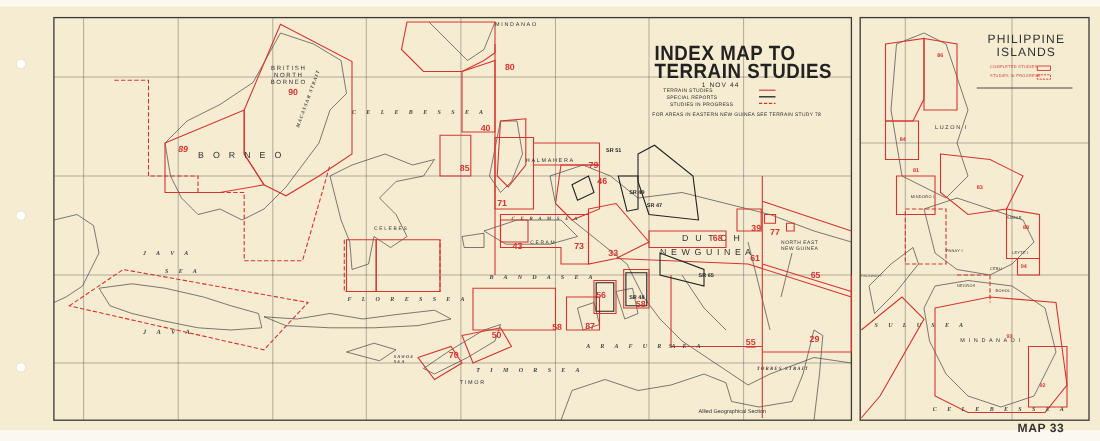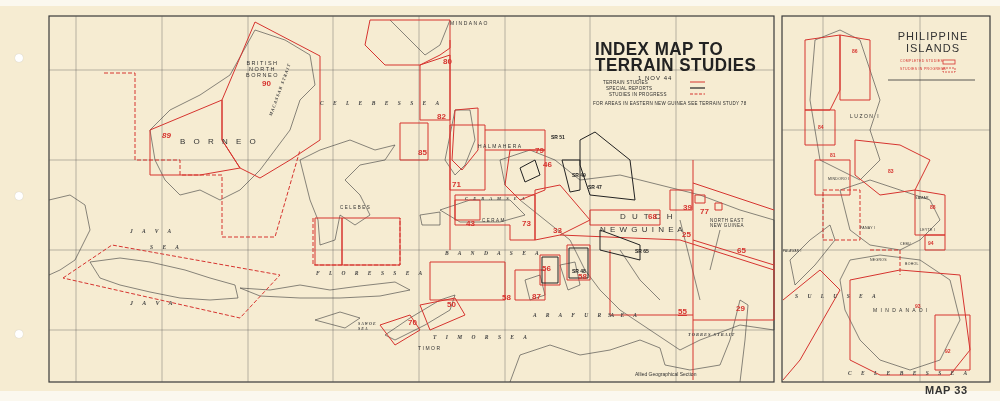--- a/index.html
+++ b/index.html
@@ -223,33 +223,33 @@
 <div class="txt sea" style="left:465px;top:196px;font-size:4.5px;letter-spacing:2px;">C E R A M   S E A</div>
 <div class="txt sea" style="left:533px;top:312px;">A R A F U R A</div>
 <div class="txt sea" style="left:608px;top:312px;">S E A</div>
 <div class="txt sea" style="left:433px;top:334px;">T I M O R   S E A</div>
 <div class="txt sea" style="left:688px;top:332px;font-size:4.5px;letter-spacing:1px;">TORRES   STRAIT</div>
 <div class="txt sea" style="left:268px;top:115px;font-size:4.5px;letter-spacing:1px;transform:rotate(-70deg);transform-origin:left top;">MACASSAR STRAIT</div>
 <div class="txt sea" style="left:358px;top:321px;font-size:4px;letter-spacing:1px;width:26px;white-space:normal;">SAWOE SEA</div>
 
 <div class="txt num" style="left:162px;top:131px;font-style:italic;">89</div>
 <div class="txt num" style="left:262px;top:79px;">90</div>
-<div class="txt num" style="left:407px;top:57px;padding-left:36px;">80</div>
-<div class="txt num" style="left:437px;top:112px;">82</div>
+<div class="txt num" style="left:423px;top:57px;padding-left:36px;">80</div>
+<div class="txt num" style="left:437px;top:112px;">40</div>
 <div class="txt num" style="left:418px;top:148px;">85</div>
 <div class="txt num" style="left:452px;top:180px;">71</div>
 <div class="txt num" style="left:535px;top:146px;text-align:right;">79</div>
 <div class="txt num" style="left:543px;top:160px;">46</div>
 <div class="txt num" style="left:466px;top:219px;">43</div>
 <div class="txt num" style="left:522px;top:219px;">73</div>
 <div class="txt num" style="left:553px;top:226px;">33</div>
 <div class="txt num" style="left:648px;top:212px;">68</div>
 <div class="txt num" style="left:683px;top:203px;">39</div>
 <div class="txt num" style="left:700px;top:207px;">77</div>
-<div class="txt num" style="left:682px;top:230px;">25</div>
+<div class="txt num" style="left:682px;top:230px;">61</div>
 <div class="txt num" style="left:737px;top:246px;">65</div>
 <div class="txt num" style="left:502px;top:293px;">58</div>
 <div class="txt num" style="left:532px;top:292px;">87</div>
 <div class="txt num" style="left:542px;top:264px;">56</div>
 <div class="txt num" style="left:447px;top:300px;">50</div>
 <div class="txt num" style="left:408px;top:318px;">70</div>
 <div class="txt num" style="left:678px;top:307px;text-decoration:underline;">55</div>
 <div class="txt num" style="left:736px;top:304px;">29</div>
 <div class="txt num" style="left:578px;top:272px;">58</div>
 <div class="txt num" style="left:405px;top:52px;font-size:0;">81</div>

